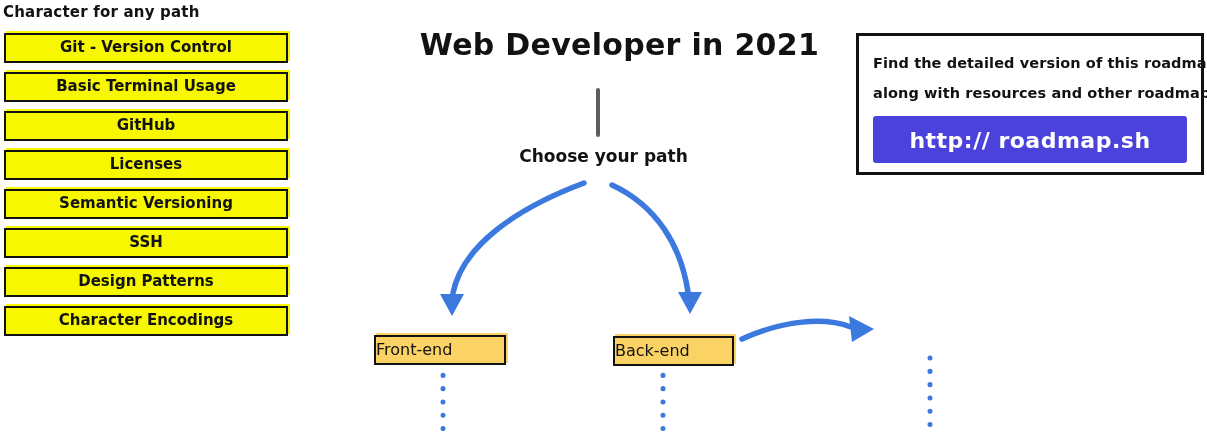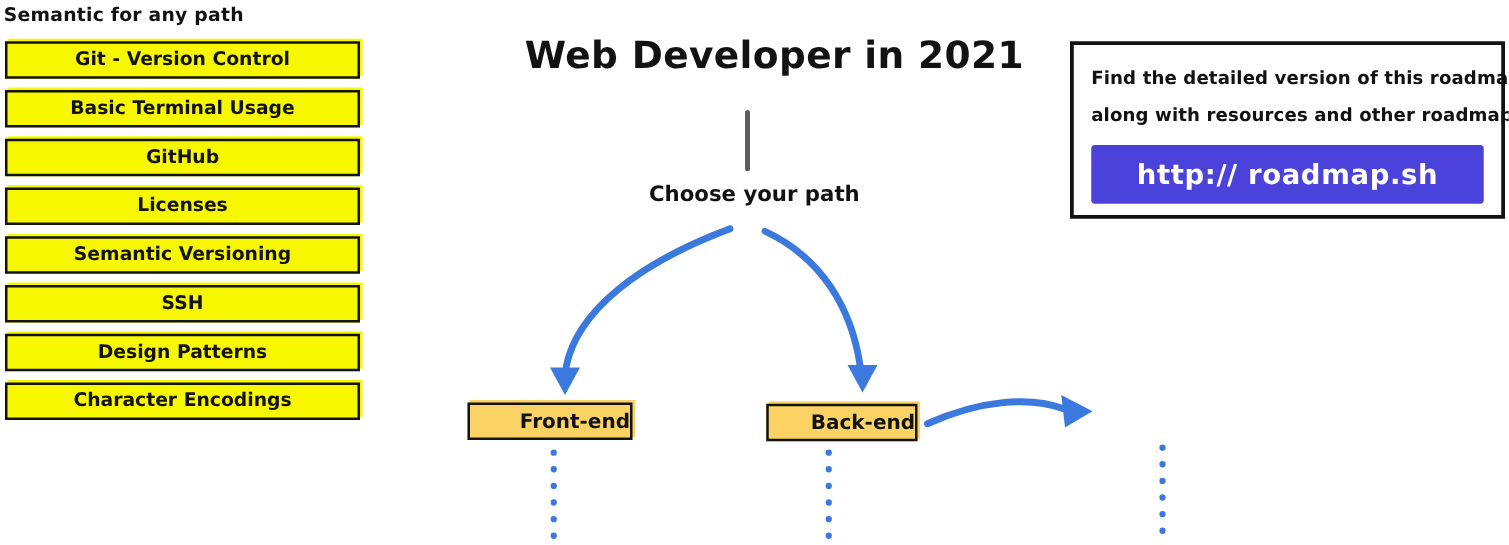--- a/index.html
+++ b/index.html
@@ -62,23 +62,24 @@
   .arrow{stroke:var(--arrow-blue);stroke-width:5.5;fill:none;stroke-linecap:round;}
   .arrowhead{fill:var(--arrow-blue);stroke:none;}
   .dotline{stroke:var(--arrow-blue);stroke-width:5;stroke-linecap:round;stroke-dasharray:0.1 13.2;fill:none;}
 
   .node{
     position:absolute;box-sizing:border-box;
     height:30px;line-height:25px;
     background:var(--node-orange);
     border:2px solid var(--ink);
     box-shadow:2px -2px 0 0 var(--node-orange);
-    text-align:right;
-    font-size:16px;font-weight:bold;
+    text-align:left;
+    font-size:16px;font-weight:normal;
     cursor:pointer;
+    margin-top:13px;
   }
   .node-frontend{left:374px;top:322px;width:132px;}
   .node-backend{left:613px;top:323px;width:121px;}
   .node-devops{left:880px;top:317px;width:104px;}
 
   
   .infobox{
     position:absolute;left:856px;top:33px;
     box-sizing:border-box;width:348px;height:142px;
     background:#ffffff;
@@ -103,21 +104,21 @@
     font-size:22px;font-weight:bold;letter-spacing:.5px;
     cursor:pointer;
     display:block;
   }
 </style>
 </head>
 <body>
 
 <div class="canvas">
 
-  <div class="required-heading">Semantic for any path</div>
+  <div class="required-heading">Character for any path</div>
   <div class="topics">
     <div class="topic">Git - Version Control</div>
     <div class="topic">Basic Terminal Usage</div>
     <div class="topic">GitHub</div>
     <div class="topic">Licenses</div>
     <div class="topic">Semantic Versioning</div>
     <div class="topic">SSH</div>
     <div class="topic">Design Patterns</div>
     <div class="topic">Character Encodings</div>
   </div>

